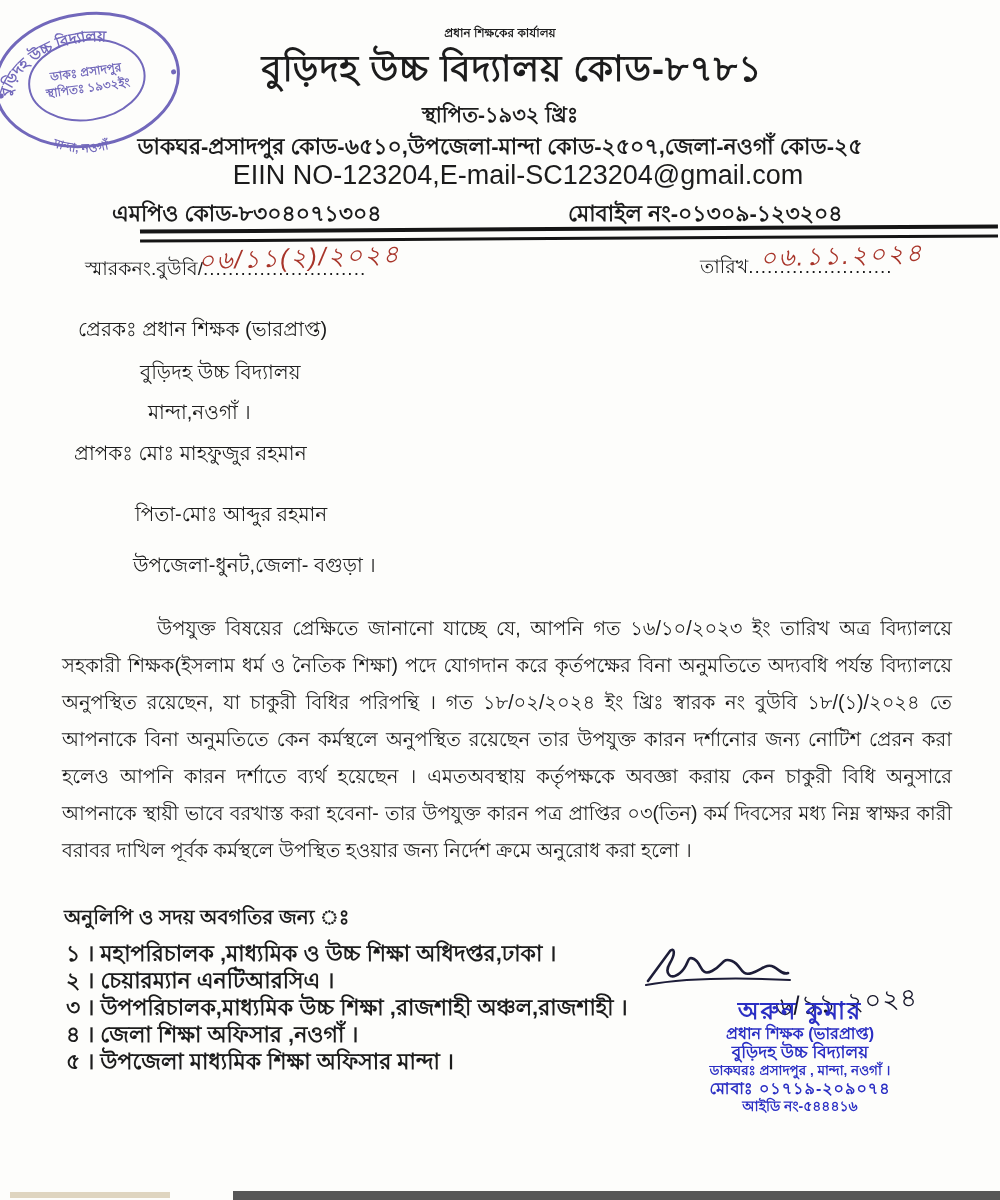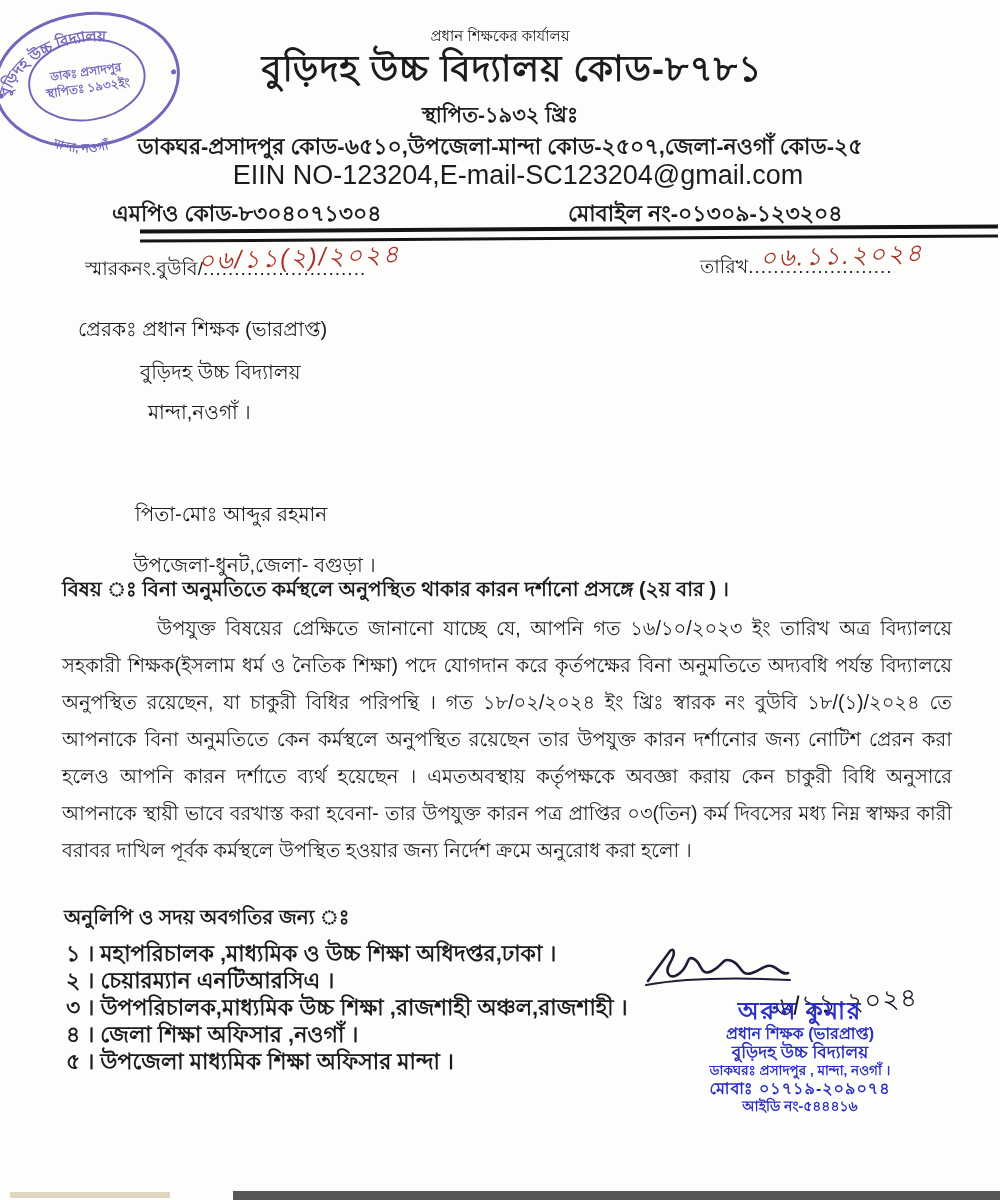--- a/index.html
+++ b/index.html
@@ -6,21 +6,21 @@
   .page{
     position:relative;width:1000px;height:1200px;margin:0 auto;
     background:#fdfdfb;overflow:hidden;
     font-family:"Liberation Sans","DejaVu Sans",sans-serif;
     color:#1c1c1c;
   }
   .abs{position:absolute;}
   .ctr{left:0;width:1000px;text-align:center;}
 
   
-  .office-line{top:24px;font-size:15px;}
+  .office-line{top:24px;font-size:12px;font-weight:bold;}
   .school-name{top:41px;font-size:36px;font-weight:bold;letter-spacing:1px;padding-left:12px;}
   .established{top:99px;font-size:21px;font-weight:bold;}
   .address-line{top:129px;font-size:22px;font-weight:bold;}
   .eiin-line{top:160px;font-size:27px;font-weight:normal;font-family:"Liberation Sans",sans-serif;padding-left:18px;}
   .mpo-line{left:112px;top:196px;font-size:22px;font-weight:bold;}
   .mobile-line{left:568px;top:196px;font-size:22px;font-weight:bold;}
   .double-rule{
     left:140px;top:227px;width:858px;height:6px;
     border-top:4px solid #151515;border-bottom:3px solid #151515;
     transform:rotate(-0.35deg);
@@ -111,24 +111,24 @@
 
   <div class="abs memo-label"><span>স্মারকনং.বুউবি/</span><span class="memo-dots">..........................</span></div>
   <div class="abs hand memo-hand">০৬/১১(২)/২০২৪</div>
   <div class="abs date-label"><span>তারিখ</span><span class="date-dots">.......................</span></div>
   <div class="abs hand date-hand">০৬.১১.২০২৪</div>
 
   <div class="abs snd1">প্রেরকঃ প্রধান শিক্ষক (ভারপ্রাপ্ত)</div>
   <div class="abs snd2">বুড়িদহ উচ্চ বিদ্যালয়</div>
   <div class="abs snd3">মান্দা,নওগাঁ ।</div>
 
+  <div class="abs rcp1">প্রাপকঃ মোঃ মাহফুজুর রহমান</div>
   <div class="abs rcp2">পিতা-মোঃ আব্দুর রহমান</div>
   <div class="abs rcp4">উপজেলা-ধুনট,জেলা- বগুড়া ।</div>
 
-  <div class="abs subject">বিষয় ঃ বিনা অনুমতিতে কর্মস্থলে অনুপস্থিত থাকার কারন দর্শানো প্রসঙ্গে (২য় বার ) ।</div>
 
   <div class="abs body-par">উপযুক্ত বিষয়ের প্রেক্ষিতে জানানো যাচ্ছে যে, আপনি গত ১৬/১০/২০২৩ ইং তারিখ অত্র বিদ্যালয়ে সহকারী শিক্ষক(ইসলাম ধর্ম ও নৈতিক শিক্ষা) পদে যোগদান করে কৃর্তপক্ষের বিনা অনুমতিতে অদ্যবধি পর্যন্ত বিদ্যালয়ে অনুপস্থিত রয়েছেন, যা চাকুরী বিধির পরিপন্থি ।  গত ১৮/০২/২০২৪ ইং খ্রিঃ স্বারক নং বুউবি ১৮/(১)/২০২৪ তে আপনাকে বিনা অনুমতিতে কেন কর্মস্থলে অনুপস্থিত রয়েছেন তার উপযুক্ত কারন দর্শানোর জন্য নোটিশ প্রেরন করা হলেও আপনি কারন দর্শাতে ব্যর্থ হয়েছেন ।  এমতঅবস্থায় কর্তৃপক্ষকে অবজ্ঞা করায় কেন চাকুরী বিধি অনুসারে আপনাকে স্থায়ী ভাবে বরখাস্ত করা হবেনা- তার উপযুক্ত কারন পত্র প্রাপ্তির ০৩(তিন) কর্ম দিবসের মধ্য নিম্ন স্বাক্ষর কারী বরাবর দাখিল পূর্বক কর্মস্থলে উপস্থিত হওয়ার জন্য নির্দেশ ক্রমে অনুরোধ করা হলো ।</div>
 
   <div class="abs cc-head">অনুলিপি ও সদয় অবগতির জন্য ঃ</div>
   <div class="abs cc-list">
     <div>১ । মহাপরিচালক ,মাধ্যমিক ও উচ্চ শিক্ষা অধিদপ্তর,ঢাকা  ।</div>
     <div>২ । চেয়ারম্যান এনটিআরসিএ  ।</div>
     <div>৩ । উপপরিচালক,মাধ্যমিক উচ্চ শিক্ষা ,রাজশাহী অঞ্চল,রাজশাহী  ।</div>
     <div>৪ । জেলা শিক্ষা অফিসার ,নওগাঁ  ।</div>
     <div>৫ । উপজেলা মাধ্যমিক শিক্ষা অফিসার মান্দা  ।</div>

